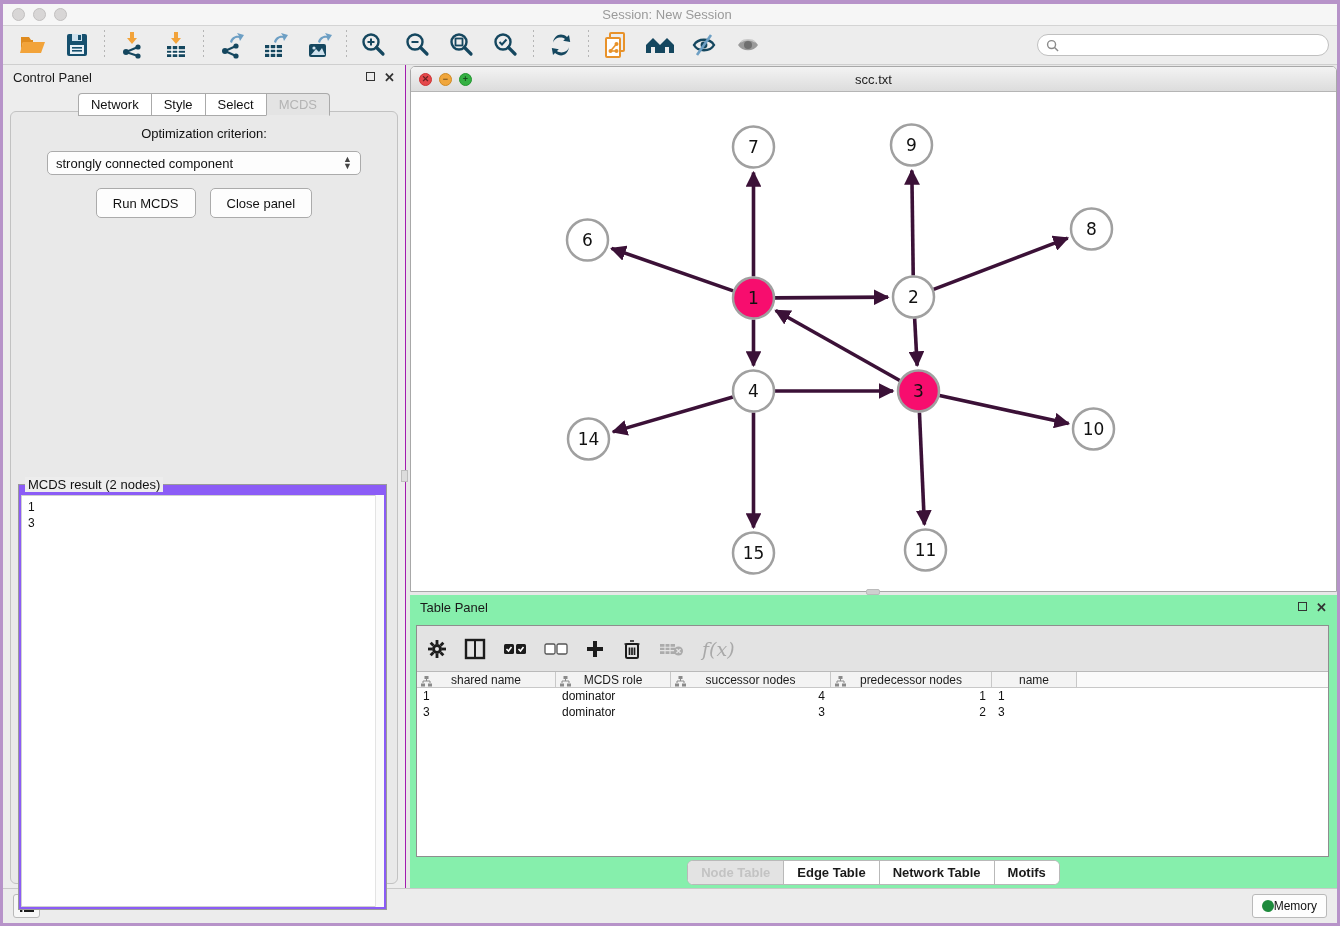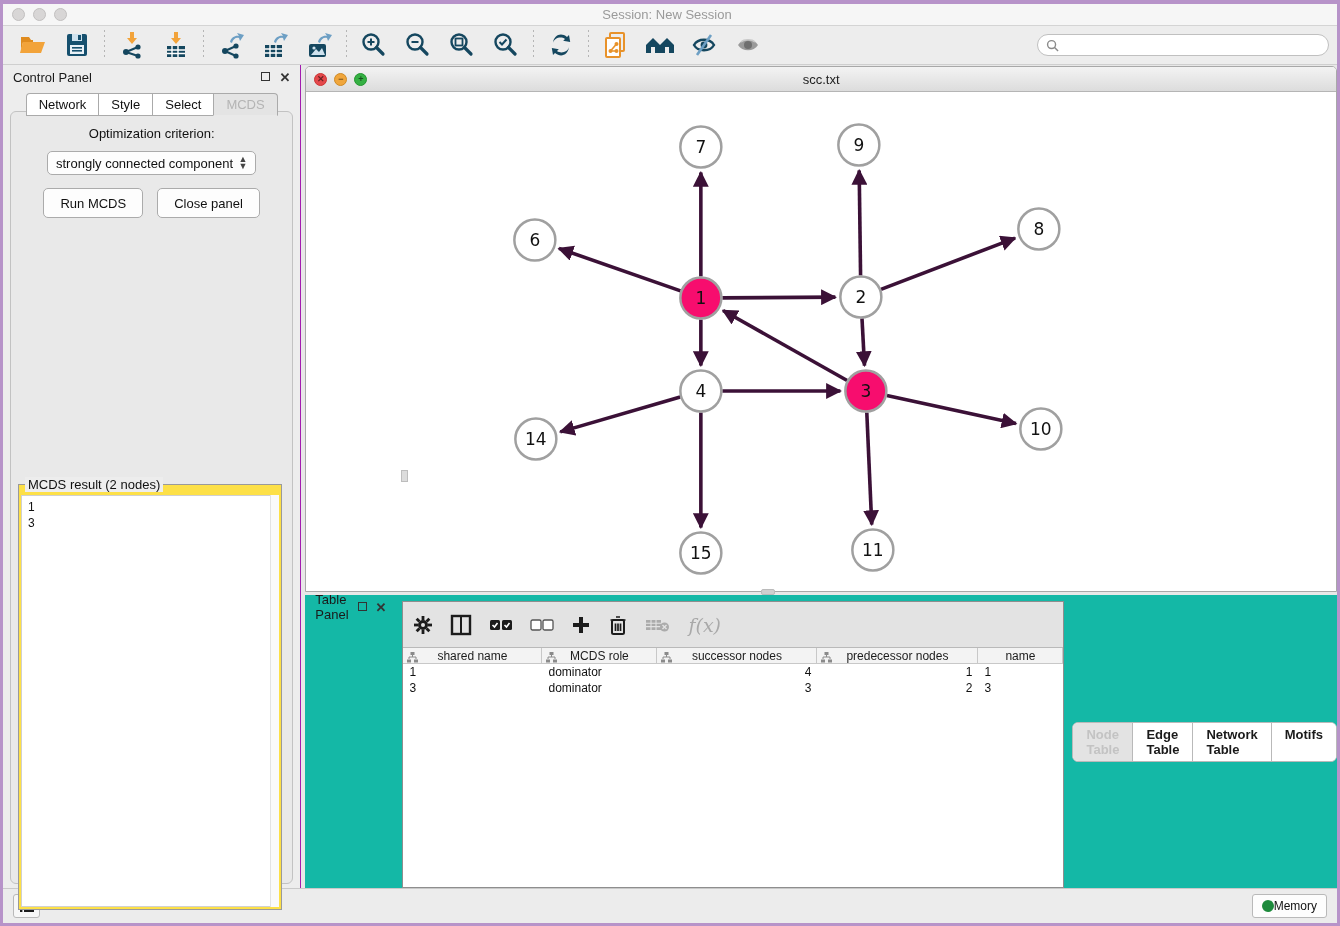--- a/index.html
+++ b/index.html
@@ -37,42 +37,42 @@
   .cp-tab.sel{ background:#e4e4e4; color:#b4b4b4; border-bottom-color:#e9e9e9; }
   .cp-box{ position:absolute; left:7px; right:7px; top:46px; bottom:4px; border:1px solid #c2c2c2;
            border-radius:6px; background:#e9e9e9; padding-top:14px; }
   .opt-label{ text-align:center; font-size:13px; color:#111; margin-bottom:10px; }
   .dropdown{ margin:0 36px; height:24px; background:#fdfdfd; border:1px solid #ababab; border-radius:5px;
              display:flex; align-items:center; padding:0 8px; font-size:13px; color:#111; }
   .dropdown .caret{ margin-left:auto; font-size:9px; color:#444; line-height:0.8; text-align:center; }
   .btn-row{ display:flex; justify-content:center; gap:14px; margin-top:13px; }
   .pbtn{ background:#fdfdfd; border:1px solid #ababab; border-radius:5px; font-size:13px; color:#111;
          padding:3px 16px; height:30px; font-family:"Liberation Sans",sans-serif; }
-  .fieldset{ position:absolute; left:7px; right:10px; top:372px; height:426px; border:1px solid #9a9a9a; background:#fde047; }
+  .fieldset{ position:absolute; left:7px; right:10px; top:372px; height:426px; border:1px solid #9a9a9a; background:#8b5cf6; }
   .fieldset .legend{ position:absolute; top:-8px; left:6px; background:#ededed; padding:0 3px; font-size:13px; color:#111; }
   .fieldset .listbox{ position:absolute; left:2px; right:2px; top:10px; bottom:2px; background:#fff;
                       border:1px solid #d0d0d0; font-size:12px; color:#111; padding:3px 6px; line-height:16px; }
   .fieldset .vtrack{ position:absolute; top:10px; bottom:2px; right:2px; width:9px; background:#fafafa; border-left:1px solid #e3e3e3; }
   
   .rightcol{ flex:1; display:flex; flex-direction:column; position:relative; padding-left:4px; }
   .net-window{ margin-top:1px; border:1px solid #a8a8a8; border-radius:5px 5px 0 0; height:526px; background:#fff; overflow:hidden; }
   .net-title{ height:25px; background:linear-gradient(#f3f3f3,#dcdcdc); border-bottom:1px solid #b5b5b5;
               display:flex; align-items:center; position:relative; }
   .net-lights{ display:flex; gap:7px; margin-left:8px; z-index:2; }
   .nlight{ width:13px; height:13px; border-radius:50%; font-size:9px; font-weight:bold; display:flex; align-items:center; justify-content:center; color:rgba(0,0,0,.55); }
   .nl-red{ background:#e4484b; border:1px solid #c33; }
   .nl-yel{ background:#f0a63c; border:1px solid #cf8a24; }
   .nl-grn{ background:#35b043; border:1px solid #22962f; }
   .net-title-text{ position:absolute; left:0; right:0; text-align:center; font-size:13px; color:#222; }
   .canvas{ width:100%; height:501px; background:#fff; }
   .split-h{ height:3px; position:relative; }
   .split-h .handle{ position:absolute; left:456px; top:-3px; width:14px; height:6px; background:#cfcfcf; border:1px solid #bbb; border-radius:2px; }
   .split-v-handle{ position:absolute; left:399px; top:405px; width:7px; height:12px; background:#dcdcdc; border:1px solid #bdbdbd; z-index:5; }
   
-  .tpanel{ flex:1; background:#14b8a6; display:flex; flex-direction:row; }
+  .tpanel{ flex:1; background:#86efac; display:flex; flex-direction:column; }
   .tframe{ margin:6px 8px 0 6px; border:1px solid #8e8e8e; flex:0 0 232px; display:flex; flex-direction:column; background:#fff; }
   .ttoolbar{ height:46px; background:#e3e3e3; border-bottom:1px solid #b9b9b9; display:flex; align-items:center; padding:0 10px; gap:17px; }
   .tt-ico{ display:flex; align-items:center; justify-content:center; }
   .fx{ font-family:"DejaVu Serif", serif; font-style:italic; font-size:19px; color:#a9a9a9; }
   .grid-head{ display:flex; height:16px; background:#f3f3f3; border-bottom:1px solid #c8c8c8; font-size:12px; color:#1c1c1c; }
   .gh-cell{ position:relative; border-right:1px solid #c8c8c8; display:flex; align-items:center; justify-content:center; }
   .gh-cell .hicon{ position:absolute; left:4px; top:4px; }
   .gh-rest{ flex:1; background:#fafafa; }
   .grid-rows{ flex:1; background:#fff; font-size:12px; color:#111; }
   .grow{ display:flex; height:16px; align-items:center; }

